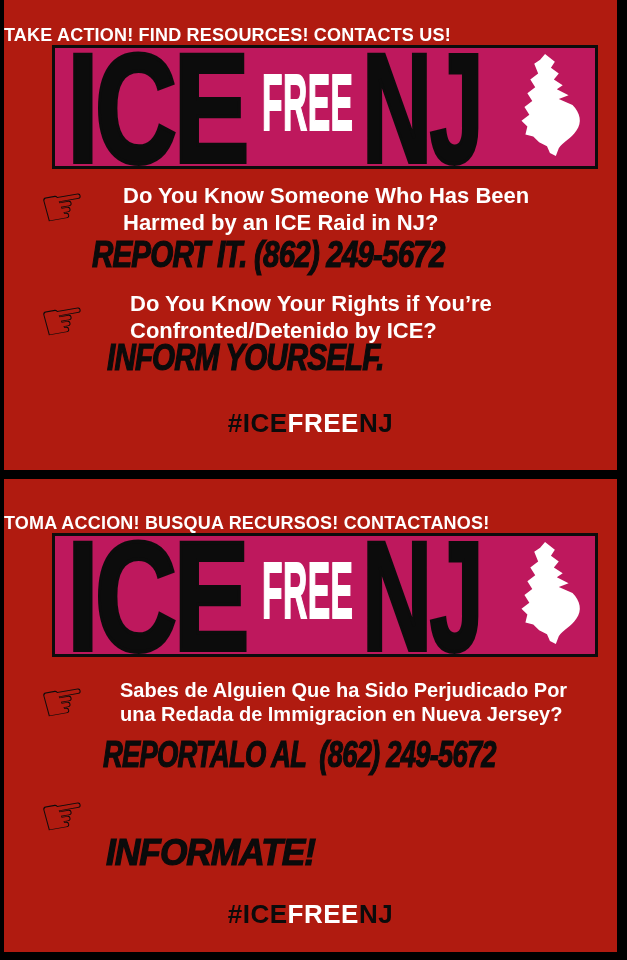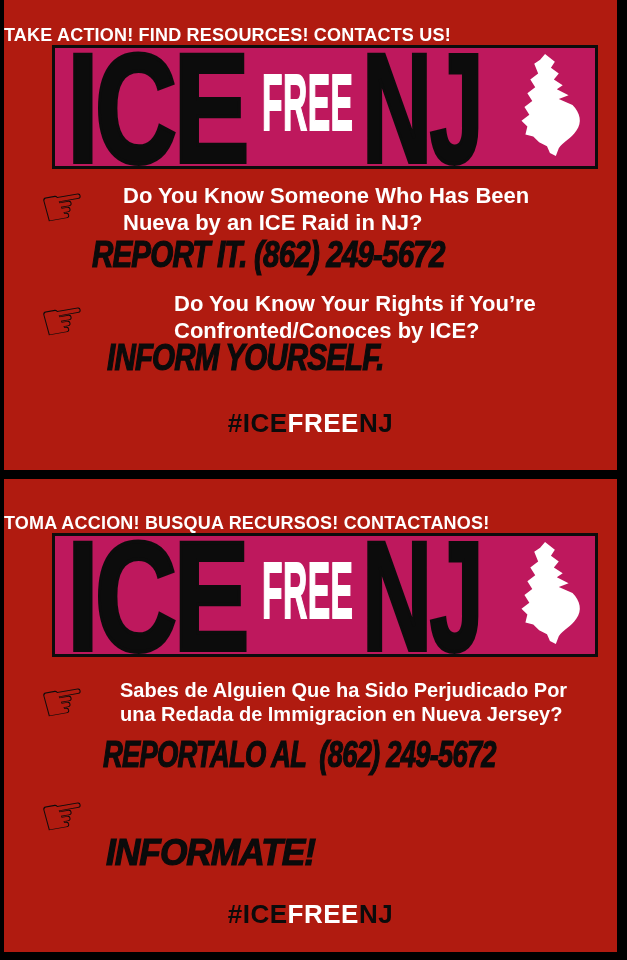--- a/index.html
+++ b/index.html
@@ -57,21 +57,21 @@
   .english .hand.h2{left:36px;top:294px;}
   .spanish .hand.h1{left:36px;top:196px;}
   .spanish .hand.h2{left:36px;top:310px;}
 
   .q-text{
     position:absolute;color:#ffffff;font-weight:bold;line-height:1.22;white-space:nowrap;
   }
   .english .q-text{font-size:22px;}
   .spanish .q-text{font-size:20px;}
   .english .q1{left:119px;top:183px;}
-  .english .q2{left:126px;top:291px;margin-left:44px;}
+  .english .q2{left:126px;top:291px;}
   .spanish .q1{left:109px;top:199px;margin-left:7px;}
   .spanish .q2{left:112px;top:304px;}
 
   .cta{
     position:absolute;font-style:italic;font-weight:bold;color:#0B0B0B;
     font-size:36px;line-height:1;white-space:pre;
     -webkit-text-stroke:1.2px #0B0B0B;letter-spacing:-1px;
     transform-origin:left top;
   }
   .english .cta1{left:88px;top:237px;transform:scaleX(0.82);}
@@ -102,29 +102,29 @@
       <path fill="#ffffff" d="M38,2 L48,10 L44,16 L52,22 L47,28 L56,34 L50,38 L62,44
         L52,48 L66,54 C74,62 76,72 70,80 C65,88 56,92 52,98 L49,106 L43,103 L40,96
         L32,92 L26,86 L18,84 L20,76 L14,70 L22,64 L17,56 L25,50 L20,42 L28,36
         L23,28 L31,22 L27,12 L33,8 Z"></path>
     </svg>
   </div>
 
   <span class="hand h1">☞</span>
   <div class="q-text q1">
     <div>Do You Know Someone Who Has Been</div>
-    <div>Nueva by an ICE Raid in NJ?</div>
+    <div>Harmed by an ICE Raid in NJ?</div>
   </div>
 
   <div class="cta cta1">REPORT IT. (862) 249-5672</div>
 
   <span class="hand h2">☞</span>
   <div class="q-text q2">
     <div>Do You Know Your Rights if You’re</div>
-    <div>Confronted/Conoces by ICE?</div>
+    <div>Confronted/Detenido by ICE?</div>
   </div>
 
   <div class="cta cta2">INFORM YOURSELF.</div>
 
   <div class="hashtag">
     <span class="ht-dark">#ICE</span><span class="ht-light">FREE</span><span class="ht-dark">NJ</span>
   </div>
 </section>
 
 <section class="panel spanish">

